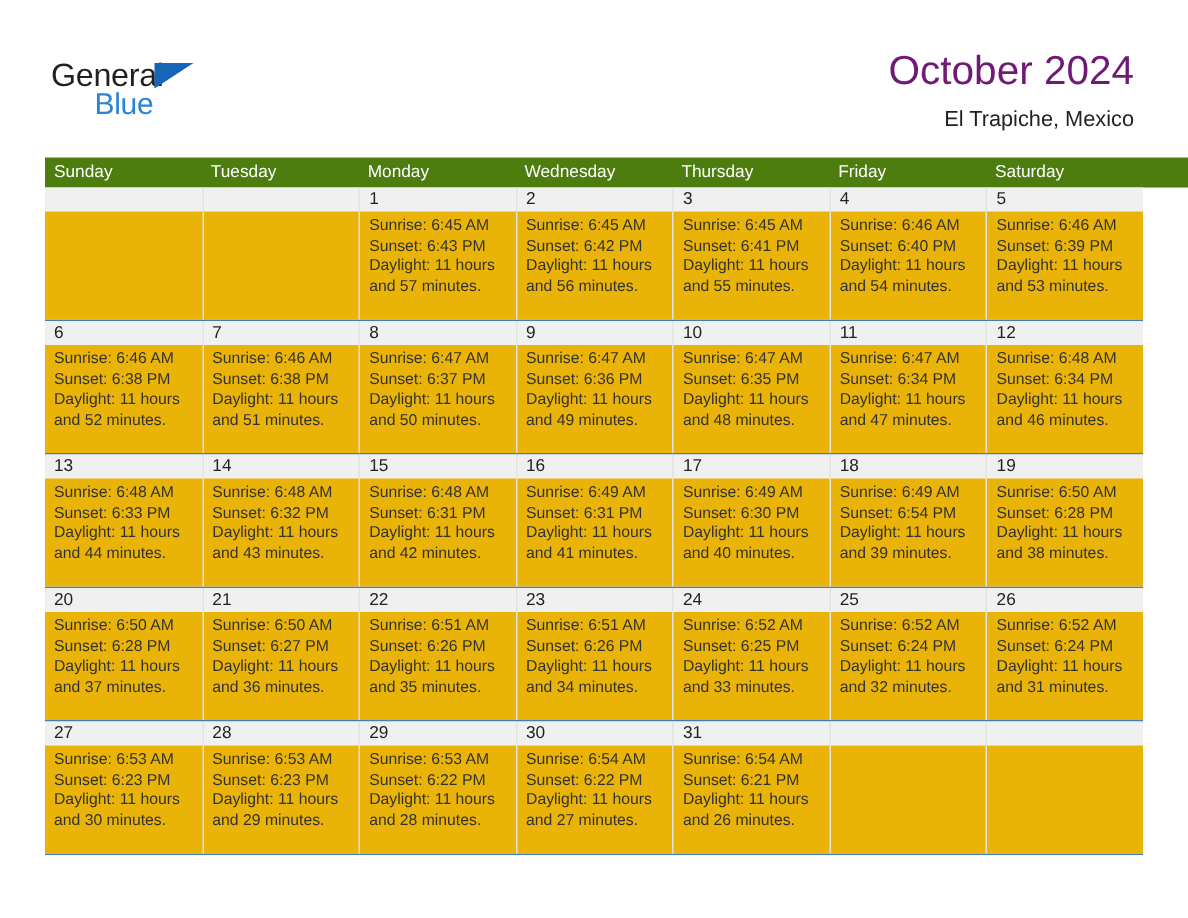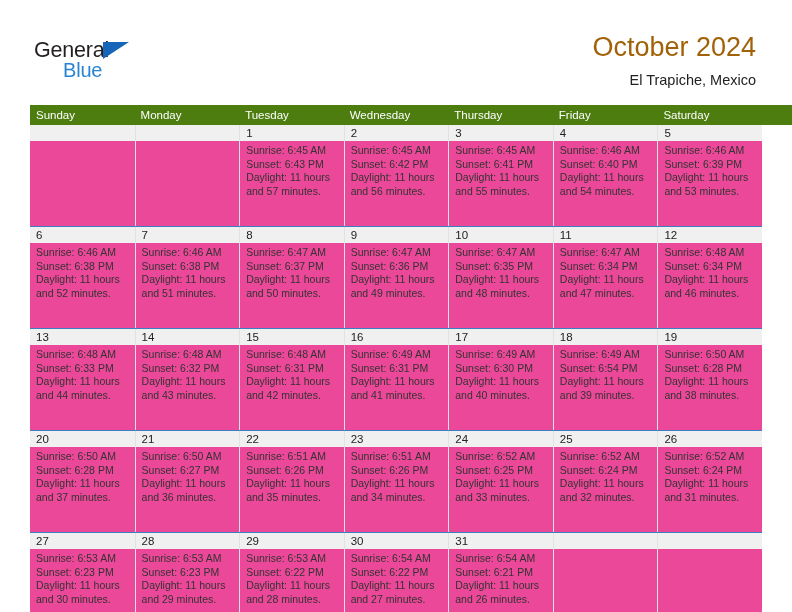--- a/index.html
+++ b/index.html
@@ -67,21 +67,21 @@
   }
 
   .title-block {
     position: absolute;
     right: 36px;
     top: 30px;
     text-align: right;
   }
   .cal-title {
     font-size: 27px;
-    color: #a16207;
+    color: #701a75;
     line-height: 34px;
     white-space: nowrap;
   }
   .cal-subtitle {
     font-size: 14.5px;
     color: #222222;
     line-height: 22px;
     margin-top: 5px;
     white-space: nowrap;
   }
@@ -121,22 +121,22 @@
 
   .daynum-strip {
     display: flex;
     width: 732px;
     height: 16px;
     background: #f0f0f0;
   }
   .body-strip {
     display: flex;
     width: 732px;
-    height: 85px;
-    background: #ec4899;
+    height: 72px;
+    background: #eab308;
   }
 
   .daynum-cell {
     width: 104.57px;
     box-sizing: border-box;
     padding-left: 6px;
     font-size: 11.5px;
     line-height: 16px;
     color: #222222;
     border-left: 1px solid #e2e2e2;
@@ -181,22 +181,22 @@
     <div class="title-block">
       <div class="cal-title">October 2024</div>
       <div class="cal-subtitle">El Trapiche, Mexico</div>
     </div>
 
   </div>
 
   <div class="calendar">
     <div class="weekday-row" id="weekday-row">
         <div class="weekday-cell">Sunday</div>
+        <div class="weekday-cell">Tuesday</div>
         <div class="weekday-cell">Monday</div>
-        <div class="weekday-cell">Tuesday</div>
         <div class="weekday-cell">Wednesday</div>
         <div class="weekday-cell">Thursday</div>
         <div class="weekday-cell">Friday</div>
         <div class="weekday-cell">Saturday</div>
       </div>
     <div id="weeks-container">
         <div class="week-row">
           <div class="daynum-strip">
             <div class="daynum-cell empty"></div>
             <div class="daynum-cell empty"></div>

